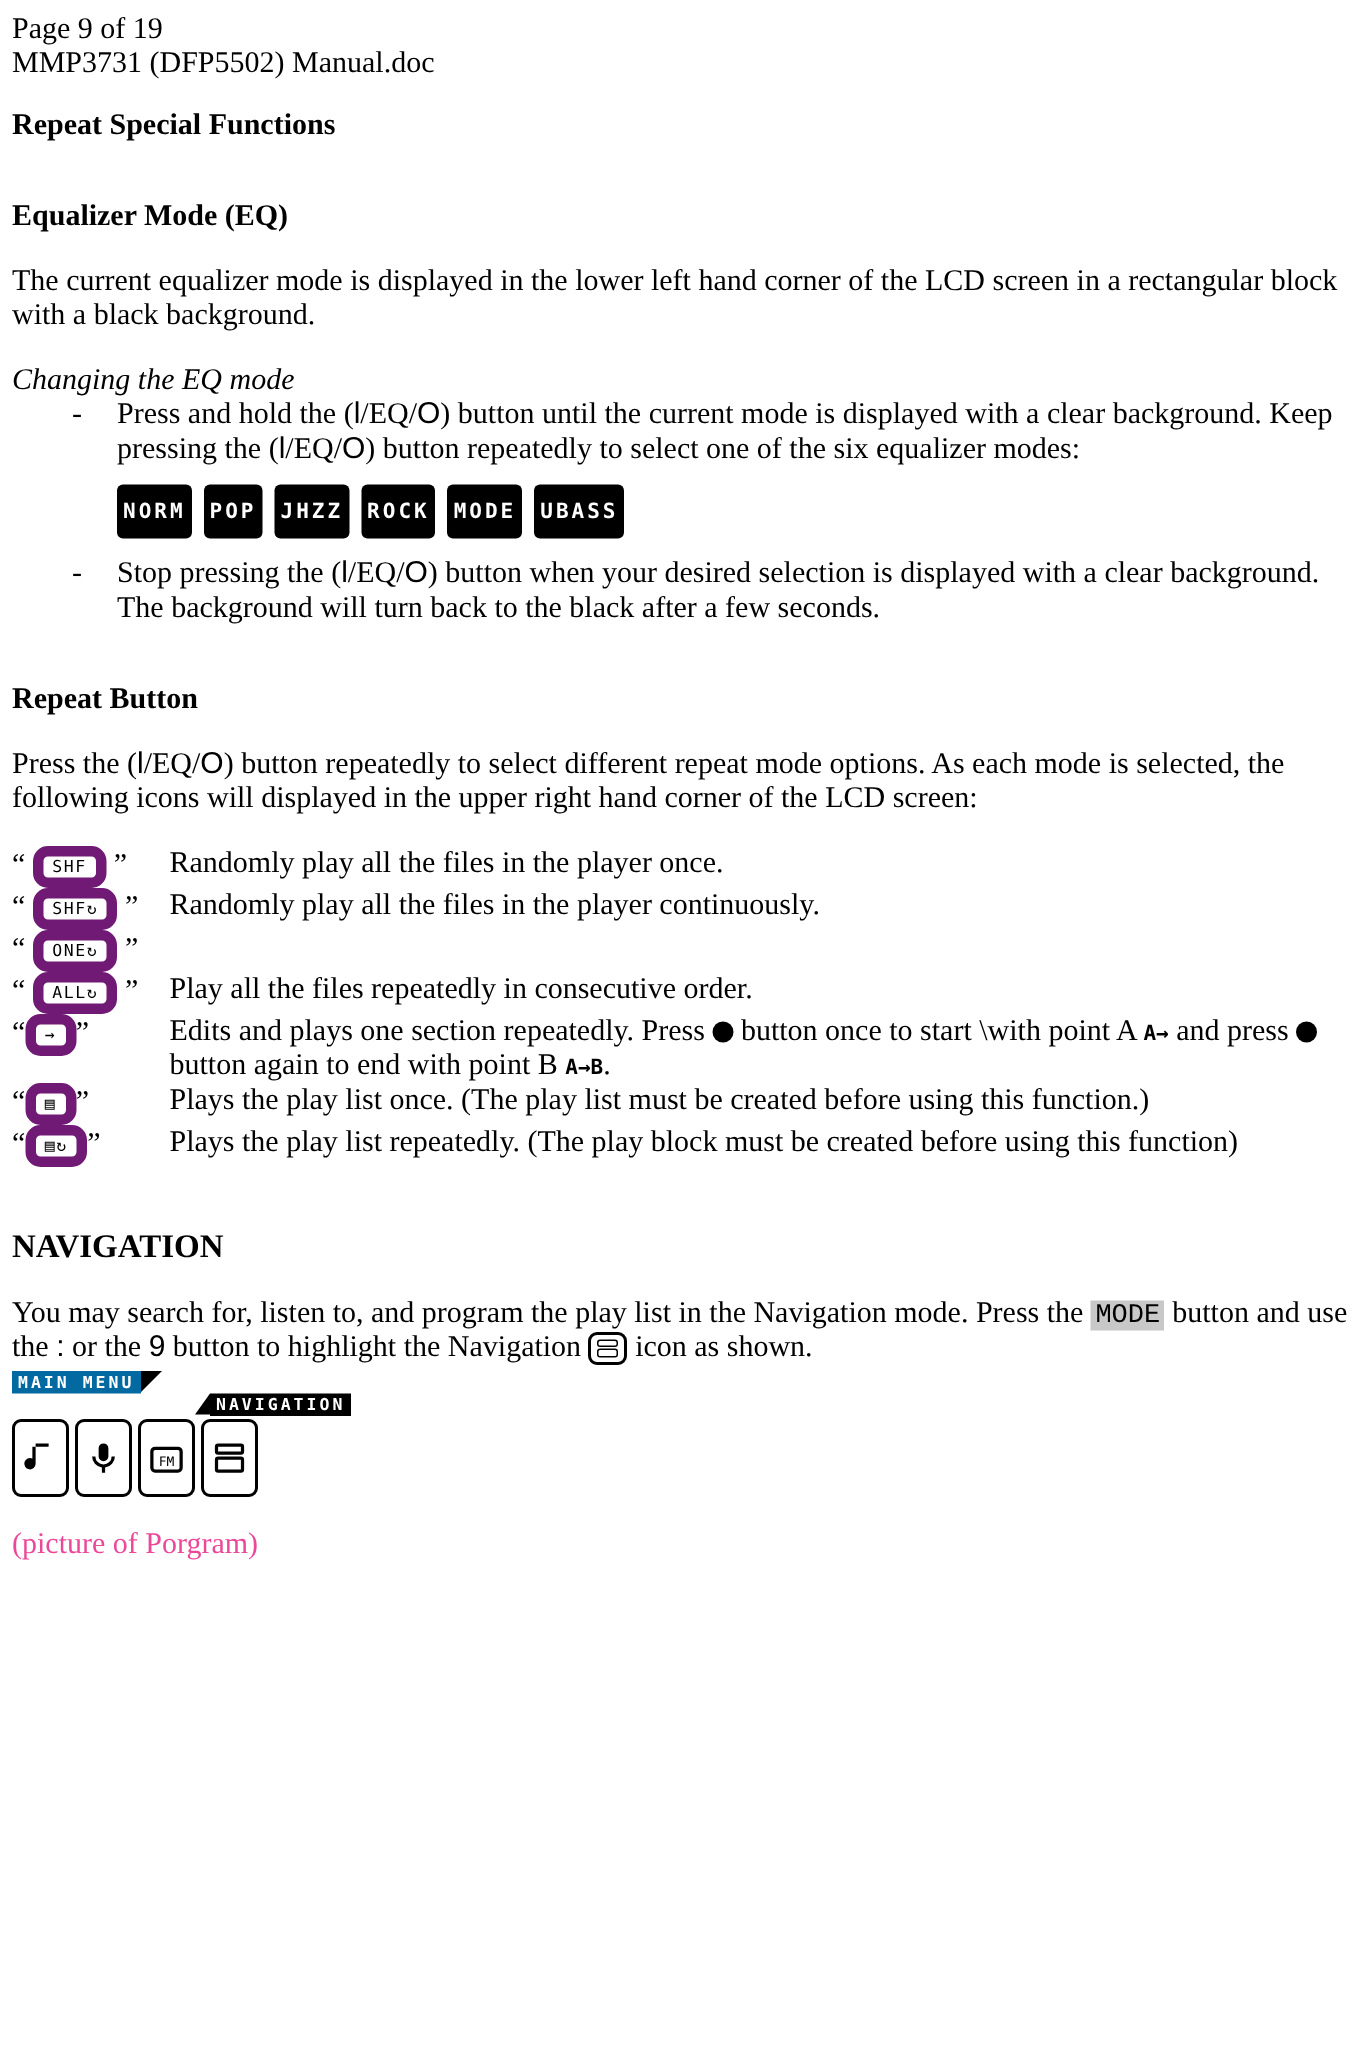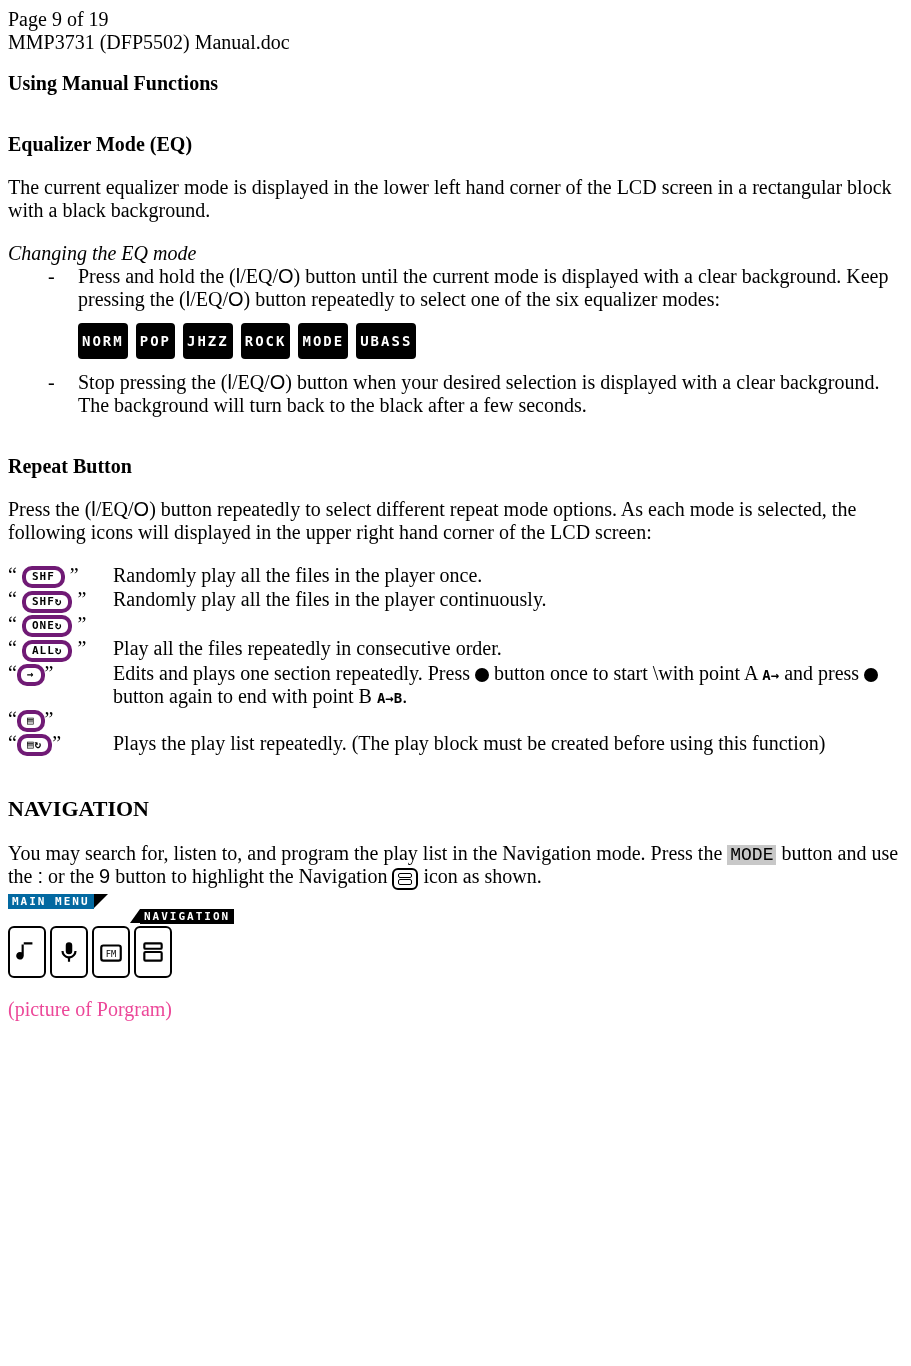--- a/index.html
+++ b/index.html
@@ -35,26 +35,26 @@
     font-weight: bold;
     letter-spacing: 2px;
     padding: 10px 4px;
     border-radius: 4px;
   }
   .bigarial { font-family: Arial, sans-serif; font-size: 20px; }
   .repeat-row { display: flex; margin-left: 0; }
   .repeat-icon-cell { width: 105px; flex-shrink: 0; }
   .repeat-icon {
     display: inline-block;
-    border: 4px solid #701a75;
+    border: 7px solid #701a75;
     border-radius: 10px;
     padding: 0 6px;
     font-family: monospace;
     font-size: 11px;
-    font-weight: bold;
+    font-weight: normal;
     letter-spacing: 1px;
     vertical-align: middle;
     line-height: 14px;
     height: 14px;
     background: #fff;
   }
   .repeat-desc { flex: 1; }
   .rec-dot {
     display: inline-block;
     width: 14px;
@@ -144,21 +144,21 @@
   }
   .mm-icon svg { width: 26px; height: 26px; }
   .link-blue { color: #ec4899; }
 </style>
 </head>
 <body>
 
 <p class="header-line1">Page 9 of 19</p>
 <p class="header-line2">MMP3731 (DFP5502) Manual.doc</p>
 
-<p class="section-title">Using Manual Functions</p>
+<p class="section-title">Repeat Special Functions</p>
 
 <div class="spacer"></div>
 <p class="sub-title">Equalizer Mode (EQ)</p>
 
 <div class="spacer"></div>
 <p>The current equalizer mode is displayed in the lower left hand corner of the LCD screen in a rectangular block with a black background.</p>
 
 <div class="spacer"></div>
 <p class="italic">Changing the EQ mode</p>
 
@@ -232,20 +232,21 @@
   </div>
   <div class="repeat-desc">
     <span>Edits and plays one section repeatedly.  Press </span><span class="rec-dot"></span><span> button once to start \with point A </span><span class="ab-text">A→</span><span> and press  </span><span class="rec-dot"></span><span> button again to end with point B  </span><span class="ab-text">A→B</span><span>.</span>
   </div>
 </div>
 
 <div class="repeat-row">
   <div class="repeat-icon-cell">
     <span>“</span><span class="repeat-icon">▤</span><span>”</span>
   </div>
+  <div class="repeat-desc">Plays the play list once. (The play list must be created before using this function.)</div>
 </div>
 
 <div class="repeat-row">
   <div class="repeat-icon-cell">
     <span>“</span><span class="repeat-icon">▤↻</span><span>”</span>
   </div>
   <div class="repeat-desc">Plays the play list repeatedly. (The play block must be created before using this function)</div>
 </div>
 
 <p class="nav-title">NAVIGATION</p>

